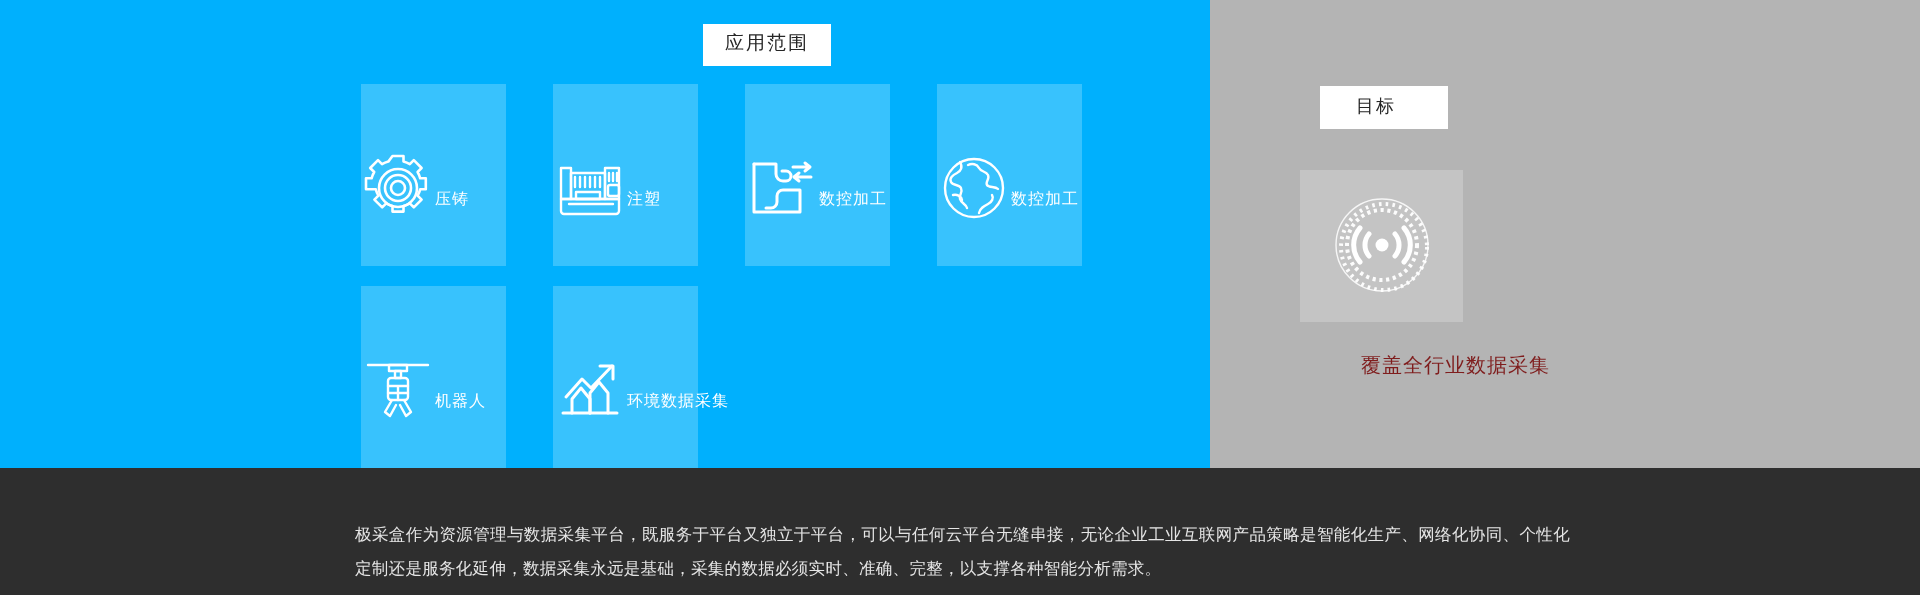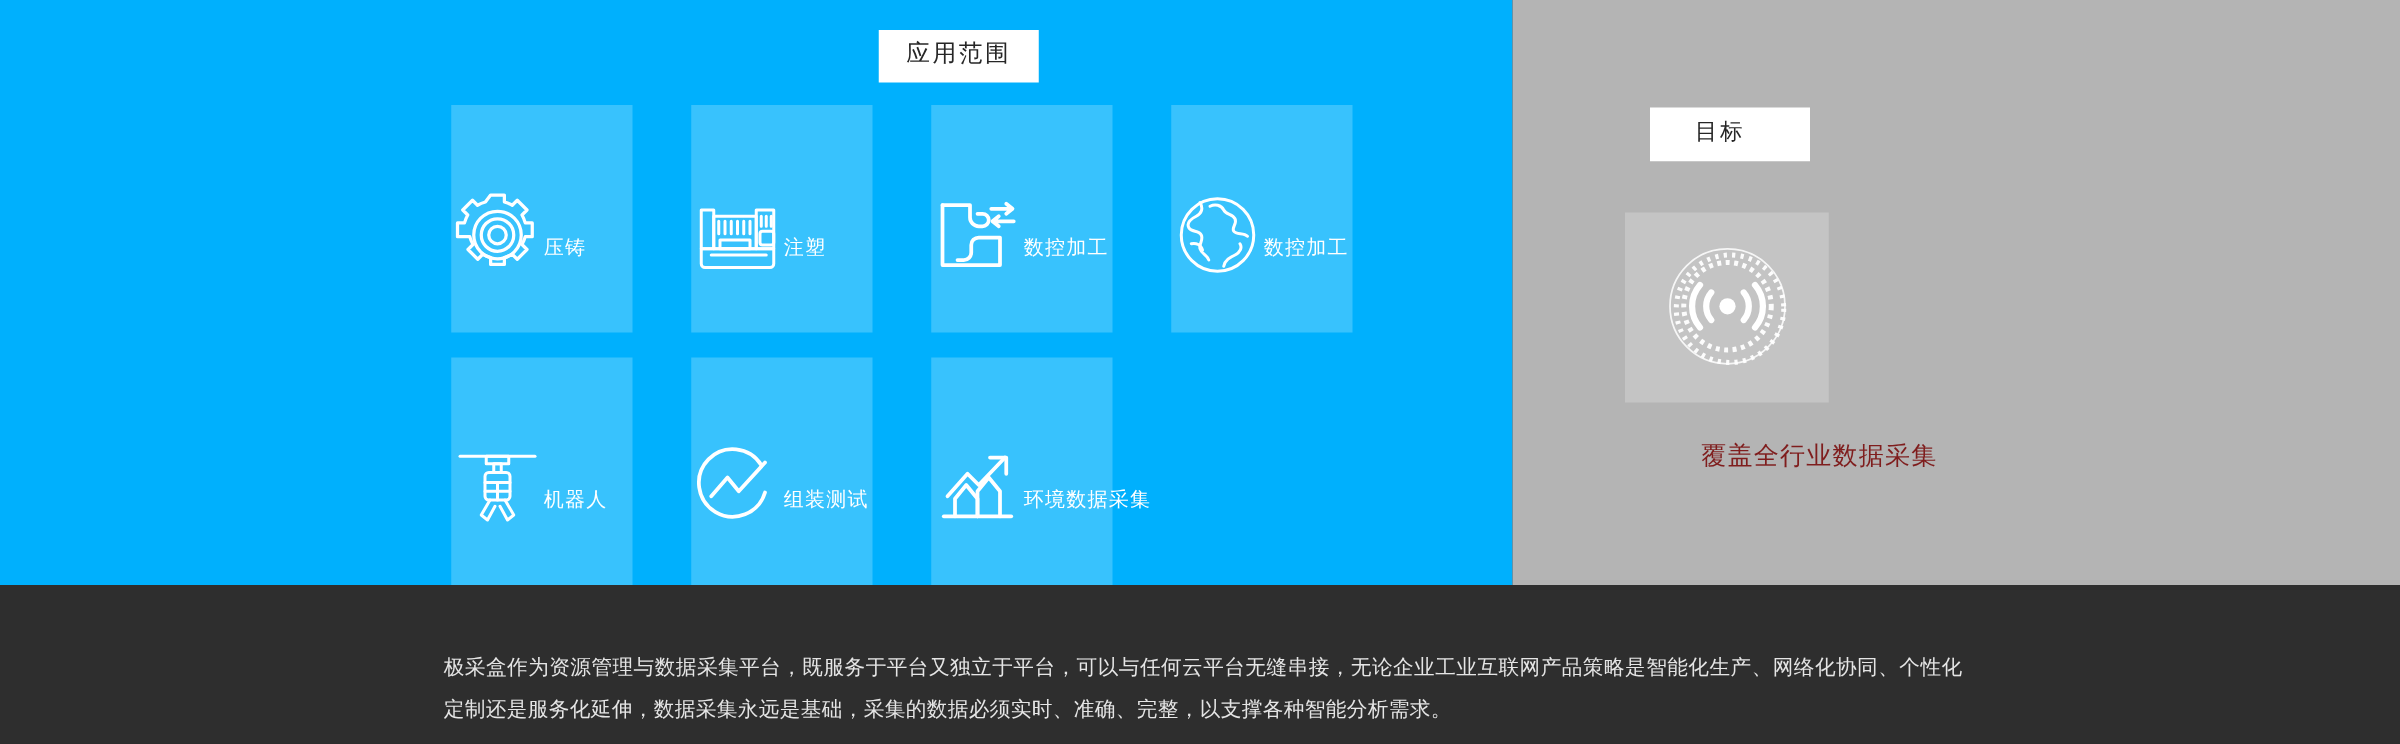--- a/index.html
+++ b/index.html
@@ -239,29 +239,20 @@
                 <path d="M34 18 h6 v7 h-6 z"></path>
                 <path d="M30 25 h14 a3 3 0 0 1 3 3 v16 a3 3 0 0 1 -3 3 h-14 a3 3 0 0 1 -3 -3 v-16 a3 3 0 0 1 3 -3 z"></path>
                 <path d="M27 33 h20 M27 40 h20 M37 33 v14"></path>
                 <path d="M31 47 l-7 12 l5 4 l6 -11"></path>
                 <path d="M43 47 l7 12 l-5 4 l-6 -11"></path>
               </svg>
             </span>
             <span class="card-label">机器人</span>
           </div>
 
-          <div class="card">
-            <span class="card-icon">
-              <svg viewBox="0 0 74 74" width="74" height="74" fill="none" stroke="#ffffff" stroke-width="3" stroke-linejoin="round" stroke-linecap="round">
-                <path d="M56 19 A27 27 0 1 0 59 41"></path>
-                <path d="M16 44 l13 -15 l9 11 l21 -23"></path>
-              </svg>
-            </span>
-            <span class="card-label">组装测试</span>
-          </div>
 
           <div class="card">
             <span class="card-icon">
               <svg viewBox="0 0 74 74" width="74" height="74" fill="none" stroke="#ffffff" stroke-width="3" stroke-linejoin="round" stroke-linecap="round">
                 <path d="M10 60 h54"></path>
                 <path d="M19 60 v-14 l9 -11 l9 11 v14"></path>
                 <path d="M37 60 v-20 l9 -11 l9 11 v20"></path>
                 <path d="M13 44 l16 -18 l9 9 l21 -22"></path>
                 <path d="M47 13 h13 v13"></path>
               </svg>

